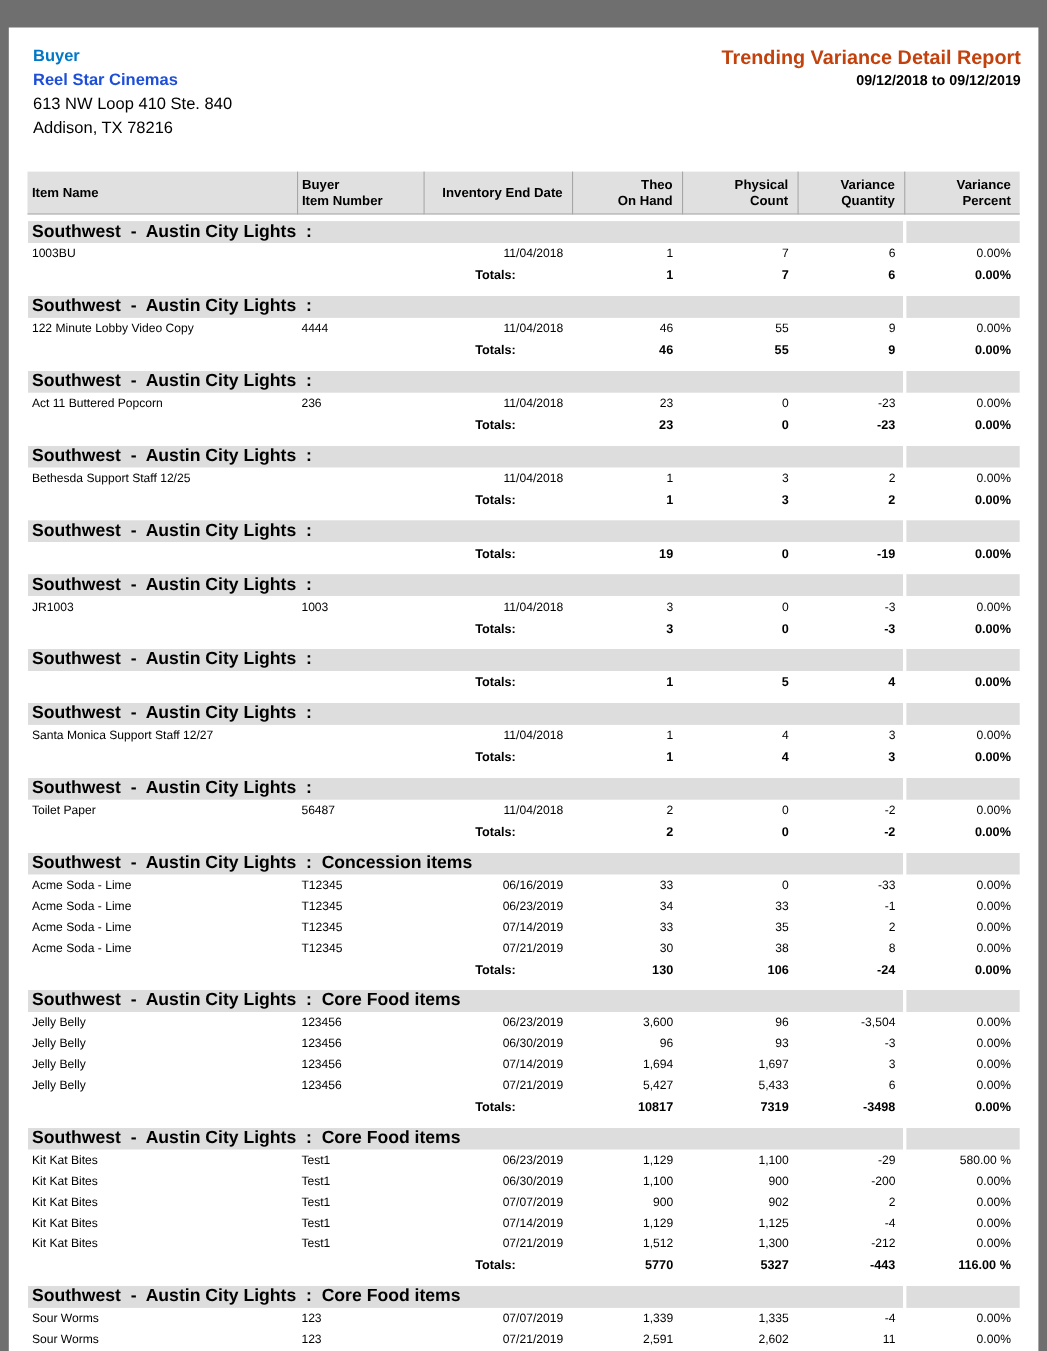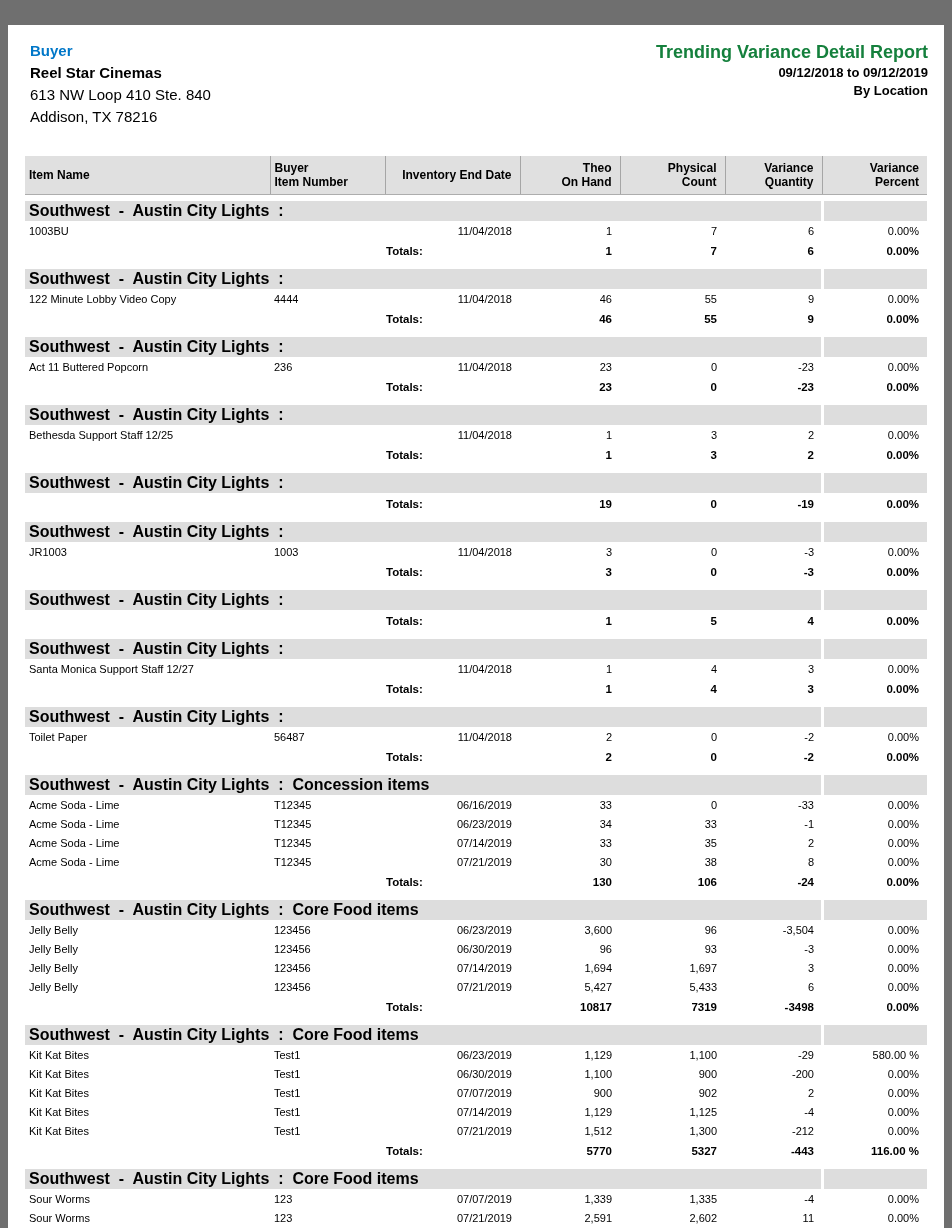--- a/index.html
+++ b/index.html
@@ -14,24 +14,24 @@
     width:936px;height:1212px;
     background:#ffffff;
     overflow:hidden;
   }
   
   .report-header{
     display:flex;justify-content:space-between;
     padding:15px 16px 0 22px;
   }
   .buyer-label{font-size:15px;font-weight:bold;line-height:22px;}
-  .company{font-size:15px;font-weight:bold;line-height:22px;color:#000000;}
+  .company{font-size:15px;font-weight:bold;line-height:22px;color:#1d4ed8;}
   .addr-line{font-size:15px;line-height:22px;color:#000;}
   .title-block{text-align:right;}
-  .title{font-size:18px;font-weight:bold;color:#15803d;line-height:24px;text-align:right;}
+  .title{font-size:18px;font-weight:bold;color:#c2410c;line-height:24px;text-align:right;}
   .range{font-size:13px;font-weight:bold;line-height:18px;}
   .grouping{font-size:13px;font-weight:bold;line-height:18px;}
   
   table.report-table{
     margin:28px 0 0 17px;
     width:902px;
     border-collapse:collapse;
     table-layout:fixed;
   }
   th{
@@ -51,39 +51,38 @@
     overflow:hidden;
   }
   tr.group-row td.group-last{border-left:3px solid #ffffff;}
   tr.data-row td{
     height:17px;font-size:11px;color:#000;vertical-align:middle;
     white-space:nowrap;overflow:hidden;
   }
   tr.totals-row td{
     height:20px;font-size:11.5px;font-weight:bold;vertical-align:middle;
   }
-  td.totals-label{text-align:left;padding-right:5px;}
+  td.totals-label{text-align:center;padding-right:5px;}
   tr.gap-row td{height:5px;}
 </style>
 </head>
 <body>
 
 <div class="page">
 
   <div class="report-header">
     <div>
       <div class="buyer-label" id="buyer-label" style="color: rgb(0, 119, 200);">Buyer</div>
       <div class="company">Reel Star Cinemas</div>
       <div class="addr-line">613 NW Loop 410 Ste. 840</div>
       <div class="addr-line">Addison, TX 78216</div>
     </div>
     <div class="title-block">
       <div class="title">Trending Variance Detail Report</div>
       <div class="range">09/12/2018 to 09/12/2019</div>
-      <div class="grouping">By Location</div>
     </div>
   </div>
 
   <table class="report-table">
     <colgroup>
       <col style="width:245px">
         <col style="width:115px">
         <col style="width:135px">
       <col style="width:100px">
         <col style="width:105px">

